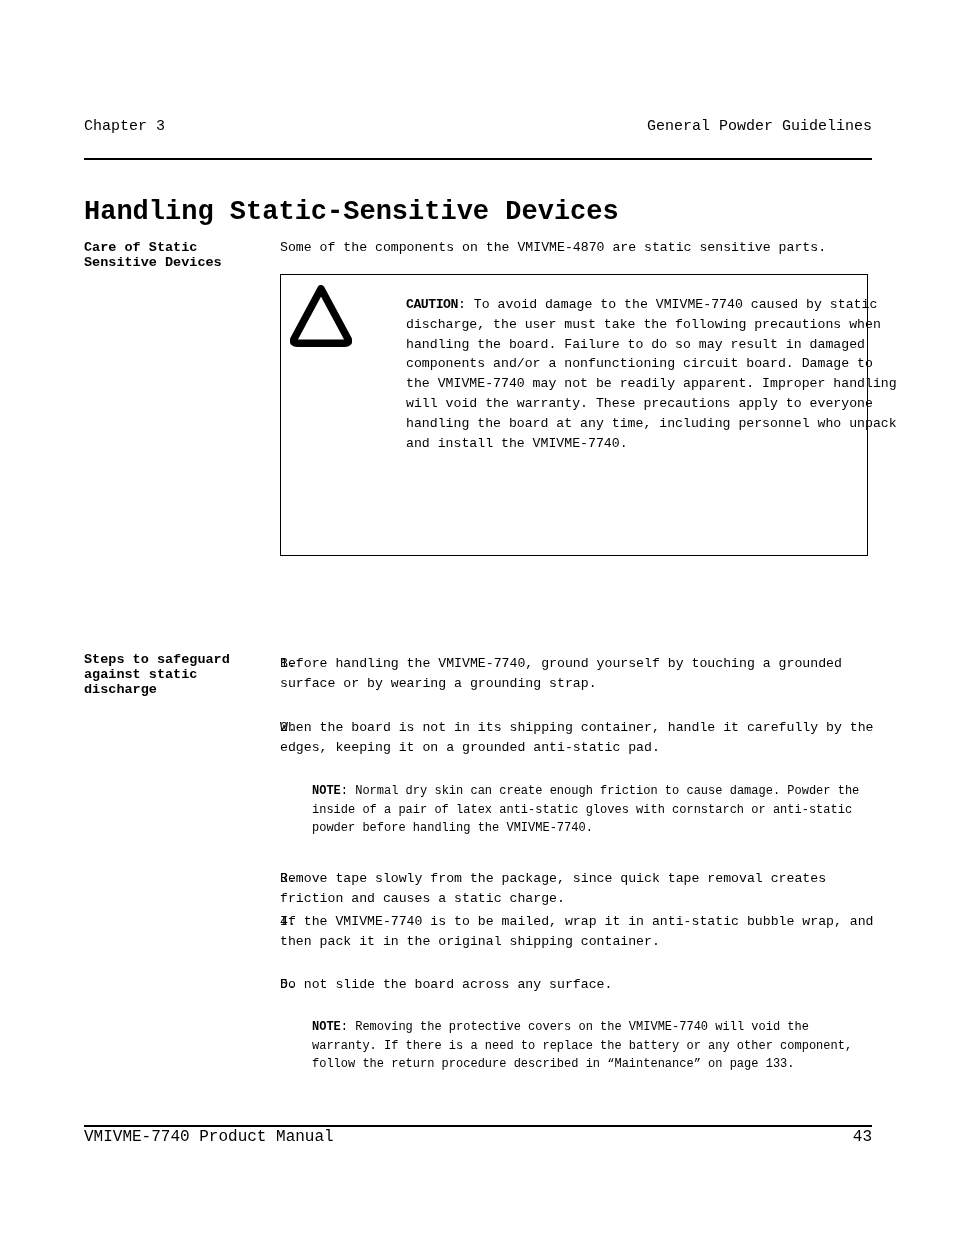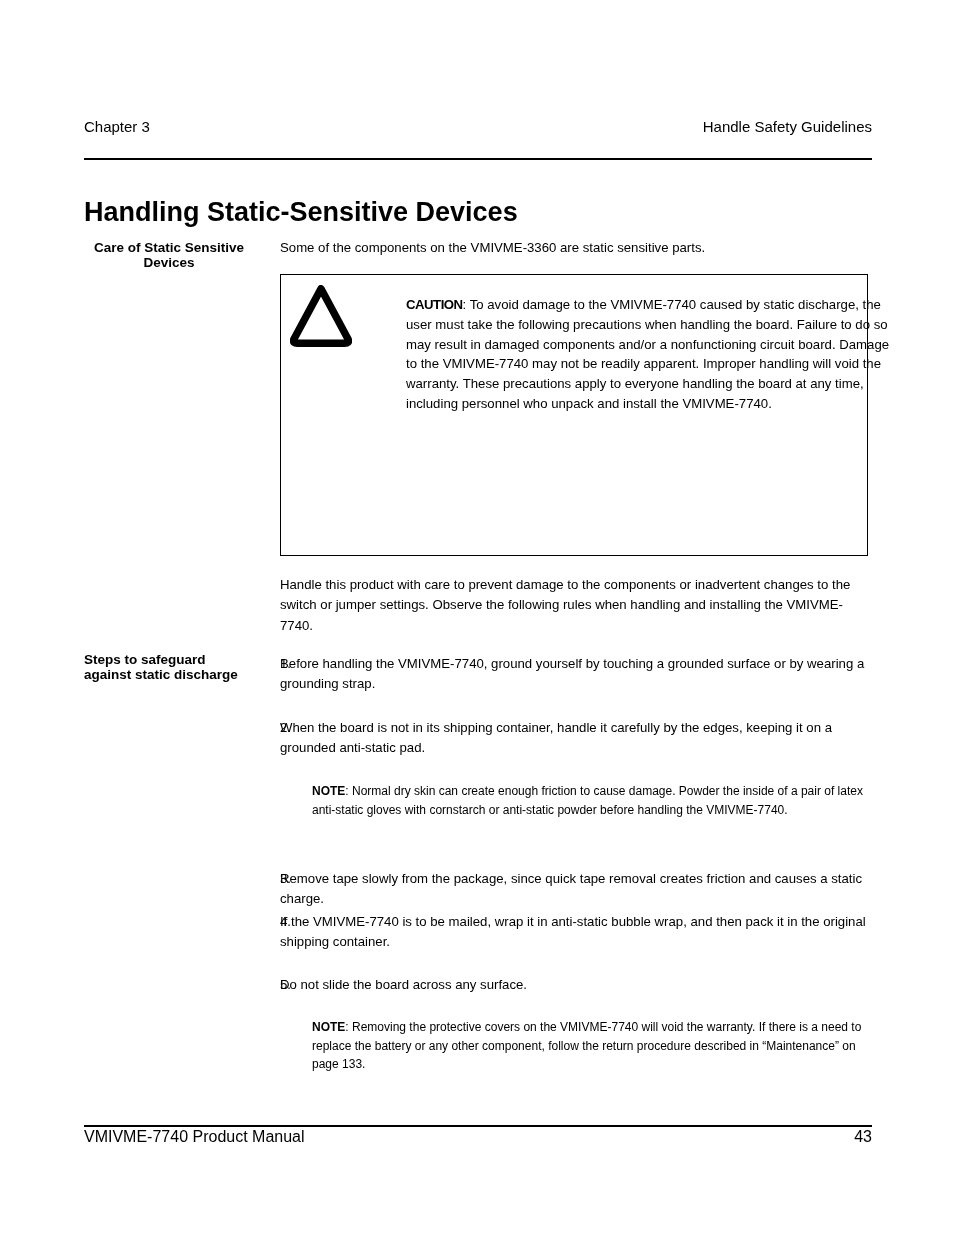--- a/index.html
+++ b/index.html
@@ -7,20 +7,21 @@
     padding: 0;
     background: #fff;
     font-family: Arial, Helvetica, sans-serif;
     color: #000;
   }
   .page {
     width: 954px;
     height: 1235px;
     position: relative;
     box-sizing: border-box;
+    font-family: Liberation Mono, monospace;
   }
   .header {
     position: absolute;
     left: 84px;
     right: 82px;
     top: 118px;
     display: flex;
     justify-content: space-between;
     align-items: flex-end;
     font-size: 15px;
@@ -60,21 +61,20 @@
     font-size: 27px;
     font-weight: bold;
   }
   .sub-head {
     position: absolute;
     left: 84px;
     top: 240px;
     font-size: 13.5px;
     font-weight: bold;
     width: 170px;
-    text-align: center;
   }
   .body-col {
     position: absolute;
     left: 280px;
     width: 590px;
     font-size: 13.2px;
     line-height: 1.55;
   }
   .intro { top: 238px; right: 90px; }
   .cbox {
@@ -142,38 +142,37 @@
   .s5 { top: 975px; }
   .n2 { top: 1018px; }
 </style>
 </head>
 <body>
 
 <div class="page">
 
   <div class="header">
     <span>Chapter 3</span>
-    <span>Handle Safety Guidelines</span>
+    <span>General Powder Guidelines</span>
   </div>
   <hr class="hr-top">
 
   <div class="section-head">Handling Static-Sensitive Devices</div>
 
   <div class="sub-head">Care of Static Sensitive Devices</div>
-  <div class="body-col intro">Some of the components on the VMIVME-3360 are static sensitive parts.</div>
+  <div class="body-col intro">Some of the components on the VMIVME-4870 are static sensitive parts.</div>
 
   <div class="cbox"></div>
   <svg class="tri" viewBox="0 0 100 100">
     <path d="M50 6 L94 88 Q96 94 88 94 L12 94 Q4 94 6 88 Z" fill="none" stroke="#000" stroke-width="12" stroke-linejoin="round"></path>
   </svg>
   <div class="ctext">
     <b class="tt">CAUTION</b><span>: To avoid damage to the VMIVME-7740 caused by static discharge, the user must take the following precautions when handling the board. Failure to do so may result in damaged components and/or a nonfunctioning circuit board. Damage to the VMIVME-7740 may not be readily apparent. Improper handling will void the warranty. These precautions apply to everyone handling the board at any time, including personnel who unpack and install the VMIVME-7740.</span>
   </div>
 
-  <div class="body-col p1">Handle this product with care to prevent damage to the components or inadvertent changes to the switch or jumper settings. Observe the following rules when handling and installing the VMIVME-7740.</div>
 
   <div class="steps-head">Steps to safeguard against static discharge</div>
 
   <div class="step-row s1">
     <span class="step-num">1.</span>
     <div class="step-txt">Before handling the VMIVME-7740, ground yourself by touching a grounded surface or by wearing a grounding strap.</div>
   </div>
   <div class="step-row s2">
     <span class="step-num">2.</span>
     <div class="step-txt">When the board is not in its shipping container, handle it carefully by the edges, keeping it on a grounded anti-static pad.</div>

